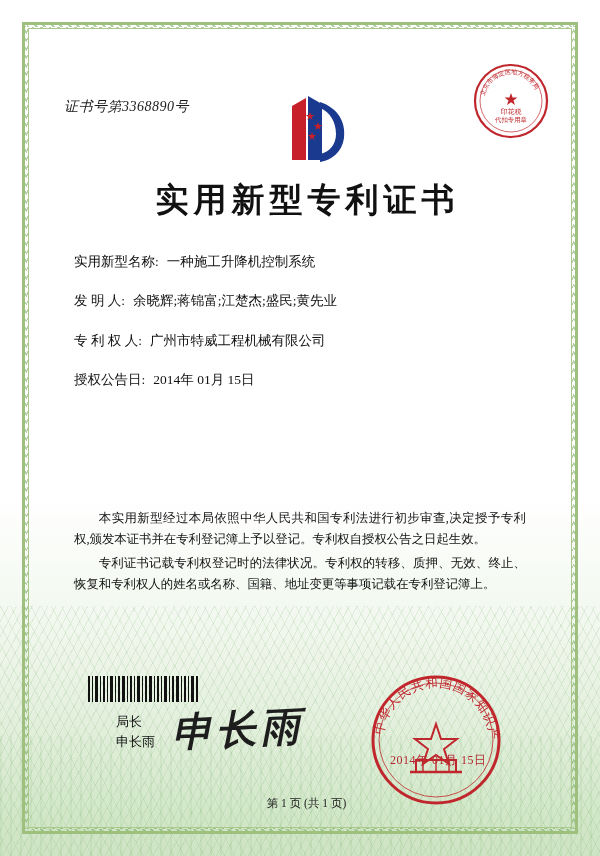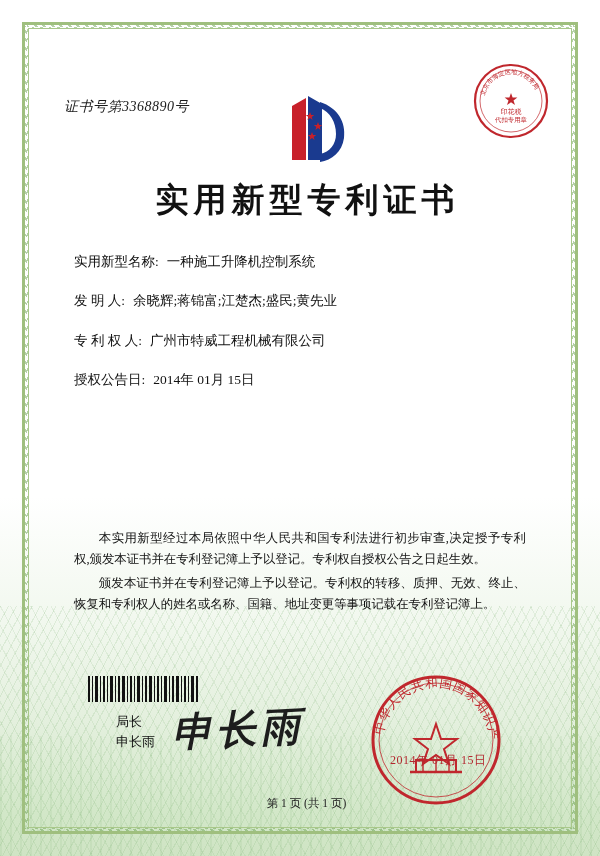--- a/index.html
+++ b/index.html
@@ -127,21 +127,20 @@
   
   .body-text {
     position: absolute;
     left: 74px;
     top: 508px;
     width: 452px;
     font-size: 12.4px;
     line-height: 1.72;
     text-align: justify;
     color: #111;
-    margin-top: 20px;
   }
   .body-text p {
     margin: 0 0 2px 0;
     text-indent: 2em;
   }
 
   
   .barcode {
     position: absolute;
     left: 88px;
@@ -260,21 +259,21 @@
       <span class="field-value">广州市特威工程机械有限公司</span>
     </div>
     <div class="field-row">
       <span class="field-label">授权公告日:</span>
       <span class="field-value">2014年 01月 15日</span>
     </div>
   </div>
 
   <div class="body-text">
     <p>本实用新型经过本局依照中华人民共和国专利法进行初步审查,决定授予专利权,颁发本证书并在专利登记簿上予以登记。专利权自授权公告之日起生效。</p>
-    <p>颁发本证书并在专利登记簿上予以登记。专利权的转移、质押、无效、终止、恢复和专利权人的姓名或名称、国籍、地址变更等事项记载在专利登记簿上。</p>
+    <p>专利证书记载专利权登记时的法律状况。专利权的转移、质押、无效、终止、恢复和专利权人的姓名或名称、国籍、地址变更等事项记载在专利登记簿上。</p>
   </div>
 
   <div class="barcode">
     <svg viewBox="0 0 112 26" width="112" height="26" preserveAspectRatio="none">
       <g fill="#111">
         <rect x="0" y="0" width="2" height="26"></rect>
         <rect x="4" y="0" width="1" height="26"></rect>
         <rect x="7" y="0" width="3" height="26"></rect>
         <rect x="12" y="0" width="1" height="26"></rect>
         <rect x="15" y="0" width="2" height="26"></rect>

